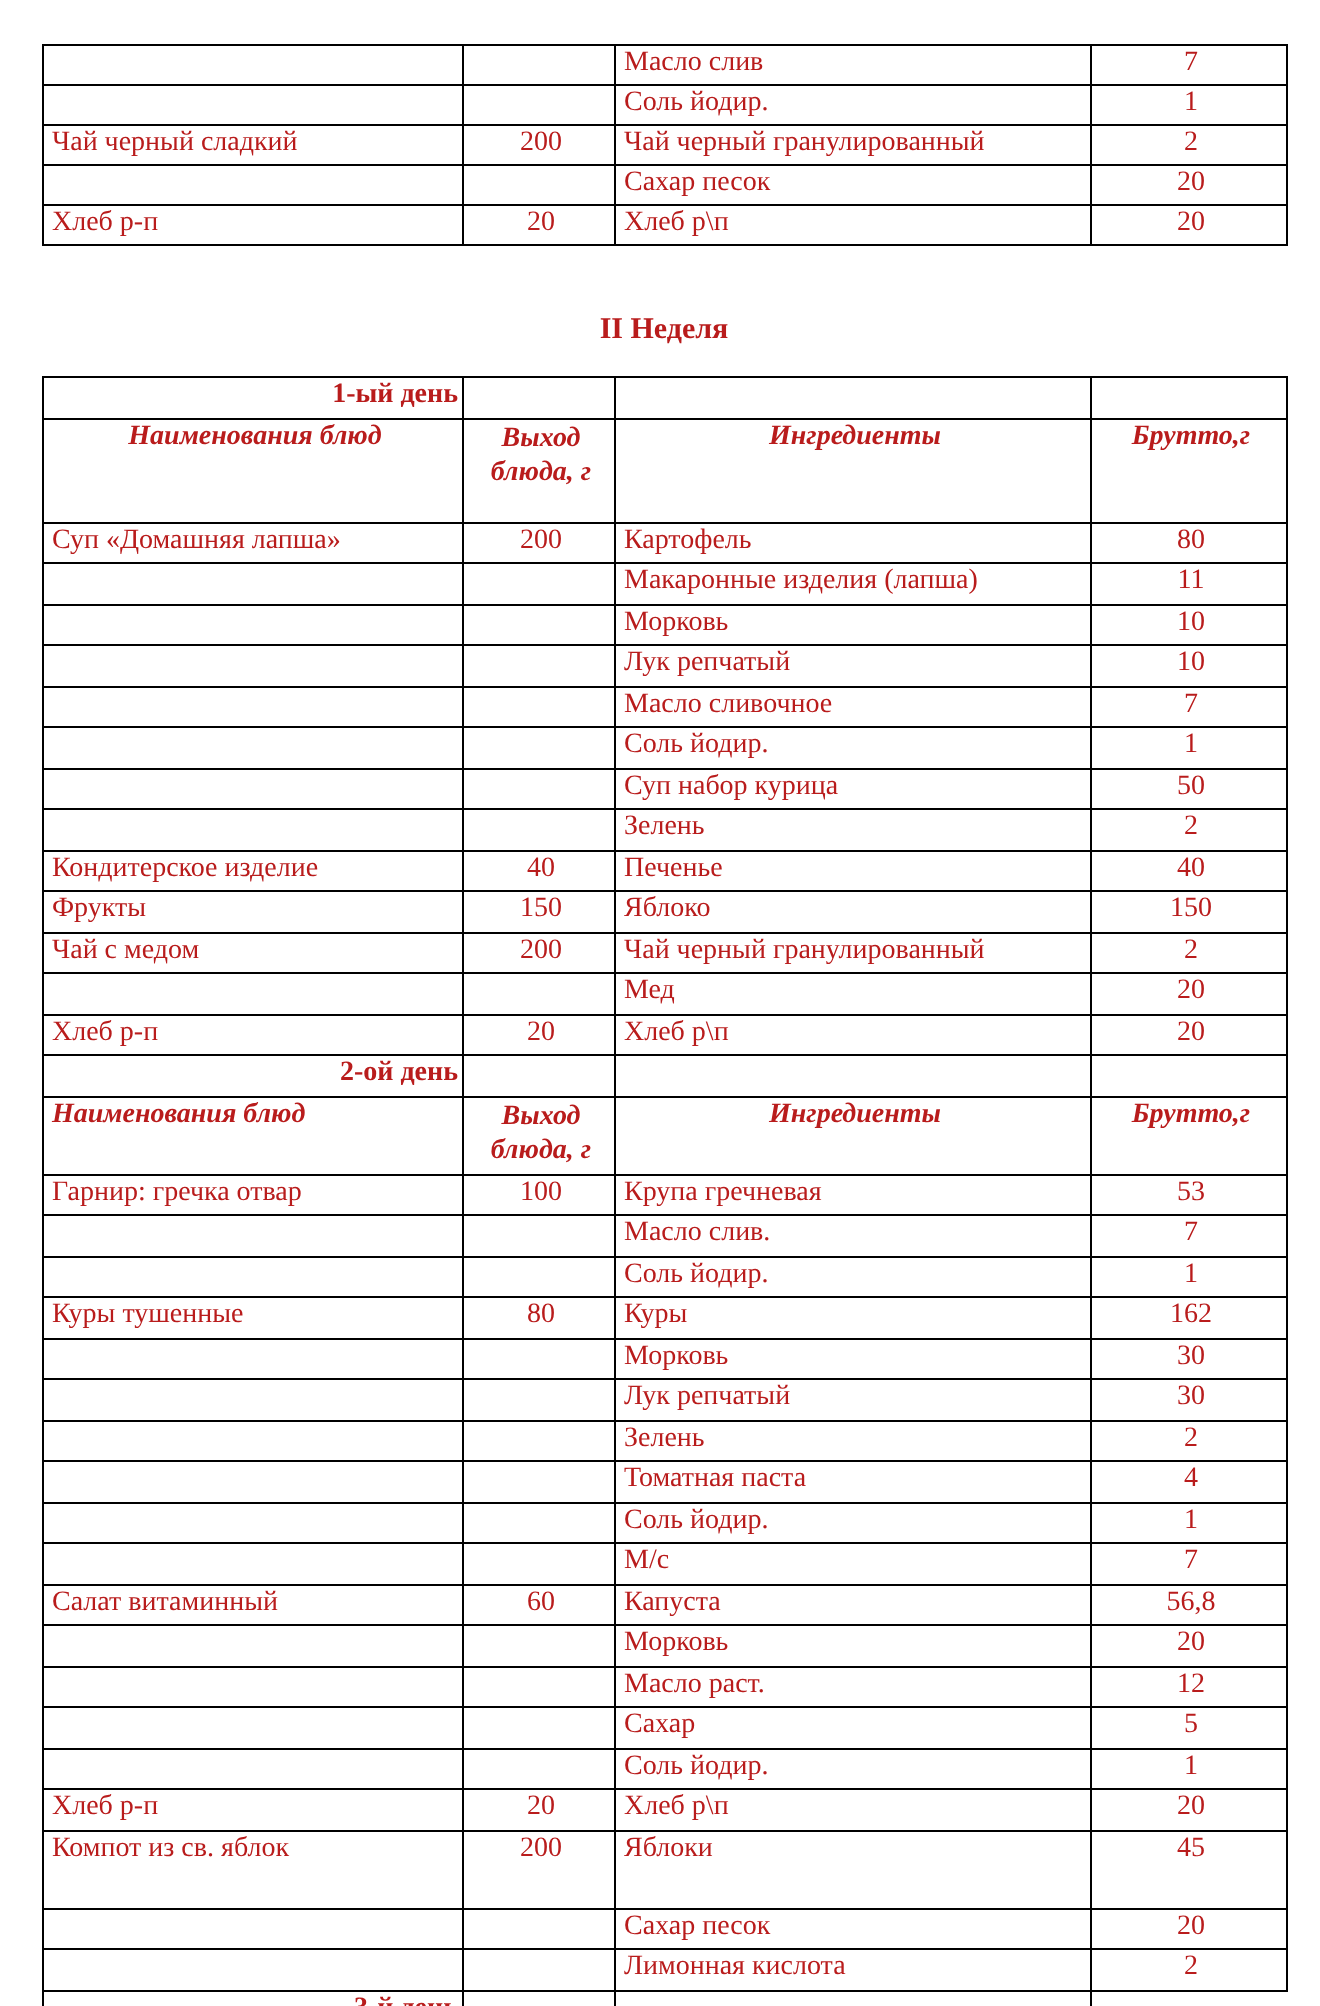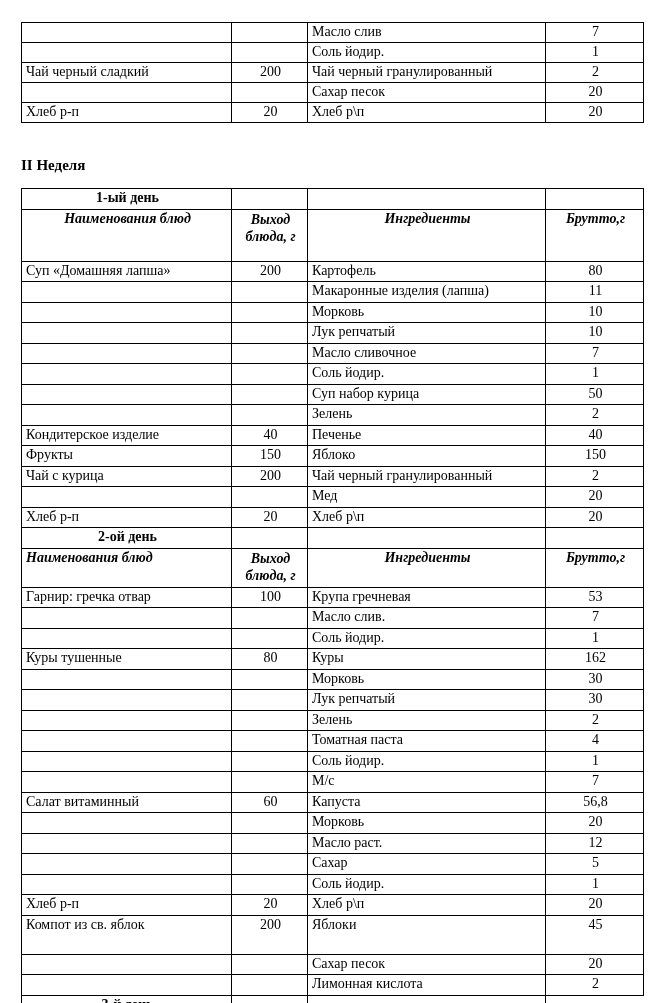--- a/index.html
+++ b/index.html
@@ -1,41 +1,41 @@
 <!DOCTYPE html>
 <html><head>
 <meta charset="utf-8">
 <style>
   html,body { margin:0; padding:0; }
   .page {
-    width:660px; height:1003px; background:#ffffff; color:#000000;
+    width:660px; height:1003px; background:#ffffff; color:#b91c1c;
     font-family:"Liberation Serif","DejaVu Serif",serif;
     position:relative; overflow:hidden;
   }
   table.menu {
     border-collapse:collapse; table-layout:fixed;
     margin-left:21px; width:622px;
   }
   table.menu td {
     border:1px solid #000000; font-size:14px; line-height:1.18;
     vertical-align:top; overflow:hidden; white-space:nowrap;
     padding:1px 2px 0 4px; height:18.5px;
   }
   table.menu.top td { height:18px; }
   td.c2, td.c4 { text-align:center; padding-left:2px; }
-  tr.day td { font-weight:bold; text-align:center; }
+  tr.day td { font-weight:bold; text-align:right; }
   tr.hdr td { font-weight:bold; text-align:center;font-style:italic; }
   tr.hdr td.c2 { white-space:normal; line-height:1.25;margin-top:16px; }
   tr.hdr1 td { height:50px; }
   tr.hdr2 td { height:37px; }
   tr.hdr.dish-left td.c1 { text-align:left; }
   tr.tall td { height:37px; }
   .heading {
     margin:34px 0 0 21px; width:622px; height:17px;
-    text-align:left; font-weight:bold; font-size:15px;
+    text-align:center; font-weight:bold; font-size:15px;
   }
   .spacer-top { height:22px; }
   .spacer-mid { height:14px; }
 </style>
 </head>
 <body>
 
 <div class="page">
   <div class="spacer-top"></div>
 
@@ -157,21 +157,21 @@
           <td class="c3">Печенье</td>
           <td class="c4">40</td>
         </tr>
         <tr>
           <td class="c1">Фрукты</td>
           <td class="c2">150</td>
           <td class="c3">Яблоко</td>
           <td class="c4">150</td>
         </tr>
         <tr>
-          <td class="c1">Чай с курица</td>
+          <td class="c1">Чай с медом</td>
           <td class="c2">200</td>
           <td class="c3">Чай черный гранулированный</td>
           <td class="c4">2</td>
         </tr>
         <tr>
           <td class="c1"></td>
           <td class="c2"></td>
           <td class="c3">Мед</td>
           <td class="c4">20</td>
         </tr>

